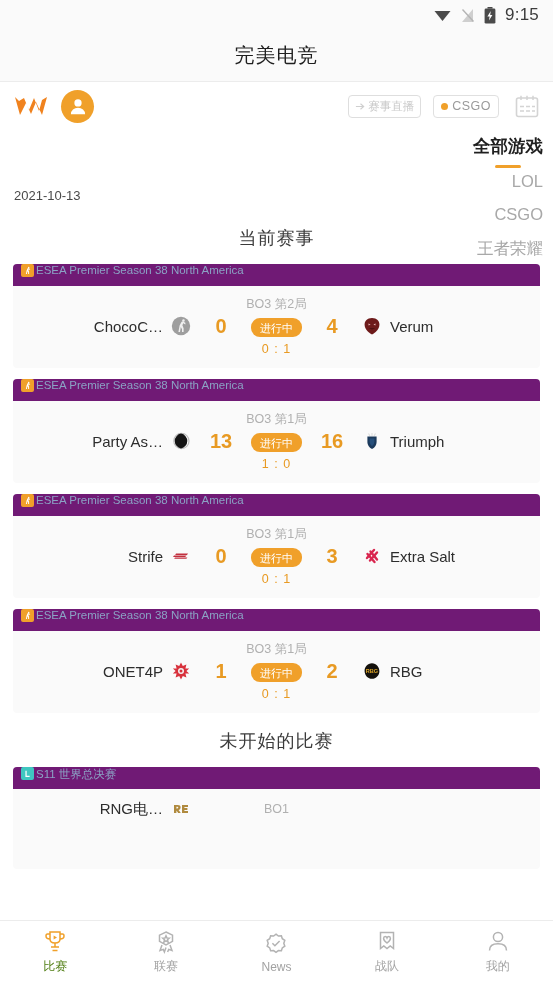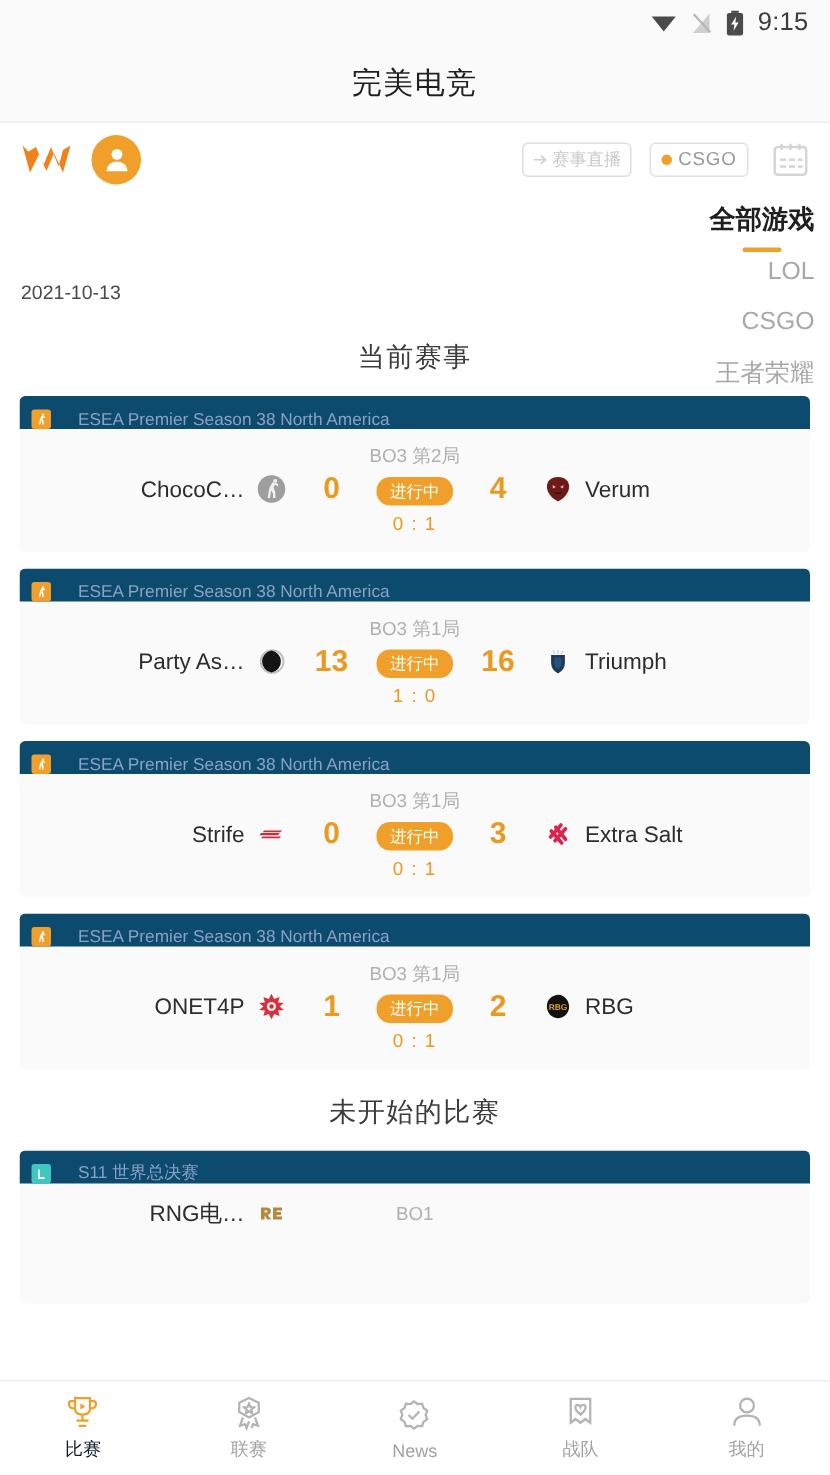--- a/index.html
+++ b/index.html
@@ -82,22 +82,22 @@
     margin:16px 0 14px; letter-spacing:1px;
   }
 
   
   .card{
     margin:0 13px 11px;
     border-radius:4px; overflow:hidden;
     background:#fafafa;
   }
   .card-head{
-    height:22px; background:#0c4a6e;
-    display:flex; align-items:flex-end; gap:18px;
+    height:22px; background:#701a75;
+    display:flex; align-items:flex-start; gap:2px;
     padding:0 8px;
   }
   .game-badge{
     width:13px; height:13px; border-radius:2px;
     display:flex; align-items:center; justify-content:center;
     flex:0 0 auto;
   }
   .game-badge.csgo{ background:#f0a02a; }
   .game-badge.lol{ background:#3fc7c0; }
   .league-name{ font-size:11.5px; color:#8ba2c4; }
@@ -138,21 +138,21 @@
     position:absolute; bottom:0; left:0; right:0; height:63px;
     background:#fff; border-top:1px solid #ececec;
     display:flex; align-items:center;
   }
   .nav-item{
     flex:1; display:flex; flex-direction:column;
     align-items:center; justify-content:center; gap:3px;
   }
   .nav-ic{ width:26px; height:26px; }
   .nav-label{ font-size:12px; color:#a2a2a2; }
-  .nav-item.active .nav-label{ color:#0f172a; }
+  .nav-item.active .nav-label{ color:#4d7c0f; }
 </style>
 </head>
 <body>
 
 <div class="statusbar">
   <span class="ic-wifi">
     <svg viewBox="0 0 17 14" width="17" height="14">
         <path d="M0.5 3 L16.5 3 L8.5 13 Z" fill="#4a4a4a"></path>
       </svg>
   </span>

